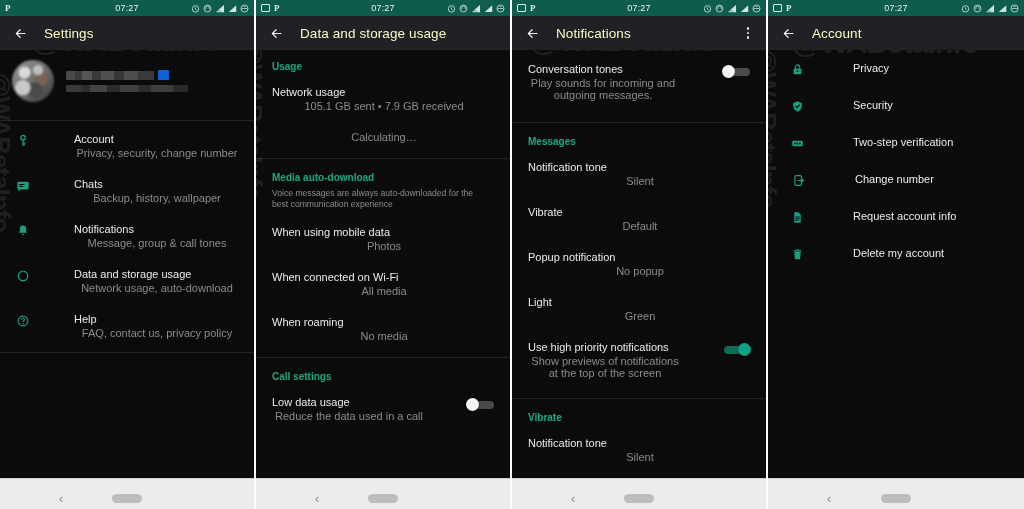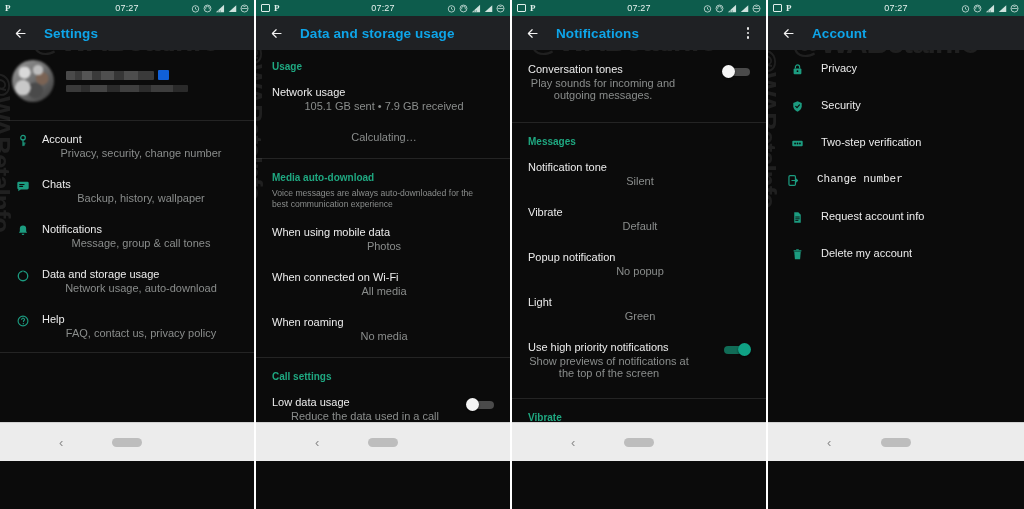--- a/index.html
+++ b/index.html
@@ -65,23 +65,23 @@
     z-index: 4;
   }
   .back-arrow {
     width: 20px; height: 20px;
     display: flex; align-items: center; justify-content: center;
     color: #f2f2f2; font-size: 16px; line-height: 1;
     flex: 0 0 auto;
   }
   .appbar-title {
     margin-left: 14px;
-    color: #0ea5e9;
+    color: #fef9c3;
     font-size: 13.5px;
-    font-weight: bold;
+    font-weight: normal;
     letter-spacing: .1px;
     white-space: nowrap;
   }
   .overflow {
     margin-left: auto;
     width: 16px; height: 20px;
     display: flex; flex-direction: column; align-items: center; justify-content: center;
     gap: 2.2px;
   }
   .overflow i { width: 2.4px; height: 2.4px; border-radius: 50%; background: #e8e8e8; display: block; }
@@ -99,21 +99,21 @@
   .wm-h { font-size: 30px; letter-spacing: -1px; }
   .wm-v {
     font-size: 26px; letter-spacing: -1px;
     transform: rotate(90deg);
     transform-origin: left top;
   }
 
   
   .content {
     position: relative;
-    height: 372px;
+    height: 428px;
     background: #0b0b0b;
     overflow: hidden;
     z-index: 2;
   }
 
   
   .profile {
     display: flex; align-items: center;
     padding: 10px 12px 12px 12px;
     gap: 12px;
@@ -142,21 +142,21 @@
   .p-sub {
     height: 7px; width: 122px; border-radius: 1px;
     background: linear-gradient(90deg,#3a3a3a 0 12%,#2e2e2e 12% 20%,#444 20% 34%,#2b2b2b 34% 44%,#3f3f3f 44% 60%,#2c2c2c 60% 70%,#3d3d3d 70% 88%,#2a2a2a 88% 100%);
     filter: blur(.7px);
   }
 
   
   .row {
     display: flex; align-items: flex-start;
     padding: 9px 14px 9px 12px;
-    position: relative; z-index: 4;
+    position: relative; z-index: 4; gap: 32px;
   }
   .row-ic {
     width: 22px; flex: 0 0 22px;
     display: flex; align-items: flex-start; justify-content: center;
     padding-top: 2px;
     color: #1c9c80;
   }
   .row-txt { flex: 1 1 auto; min-width: 0; padding-left: 8px; }
   .row-title {
     color: #ececec; font-size: 11px; line-height: 14px;
@@ -684,21 +684,21 @@
               <circle cx="5" cy="8" r="1.1" fill="#0b0b0b"></circle>
               <circle cx="8" cy="8" r="1.1" fill="#0b0b0b"></circle>
               <circle cx="11" cy="8" r="1.1" fill="#0b0b0b"></circle>
             </svg>
         </div>
         <div class="row-txt" style="padding-left:13px;">
           <div class="row-title">Two-step verification</div>
         </div>
       </div>
 
-      <div class="row" style="padding:11px 14px 11px 14px;font-family:Liberation Mono, monospace;">
+      <div class="row" style="padding:11px 14px 11px 20px;">
         <div class="row-ic">
           <svg width="13" height="13" viewBox="0 0 16 16">
               <rect x="2.4" y="2" width="8" height="12" rx="1.4" fill="none" stroke="#1c9c80" stroke-width="1.5"></rect>
               <path d="M6 8h6.6M10.6 5.8L13 8l-2.4 2.2" stroke="#1c9c80" stroke-width="1.3" fill="none" stroke-linecap="round" stroke-linejoin="round"></path>
             </svg>
         </div>
         <div class="row-txt" style="padding-left:13px;">
           <div class="row-title">Change number</div>
         </div>
       </div>

